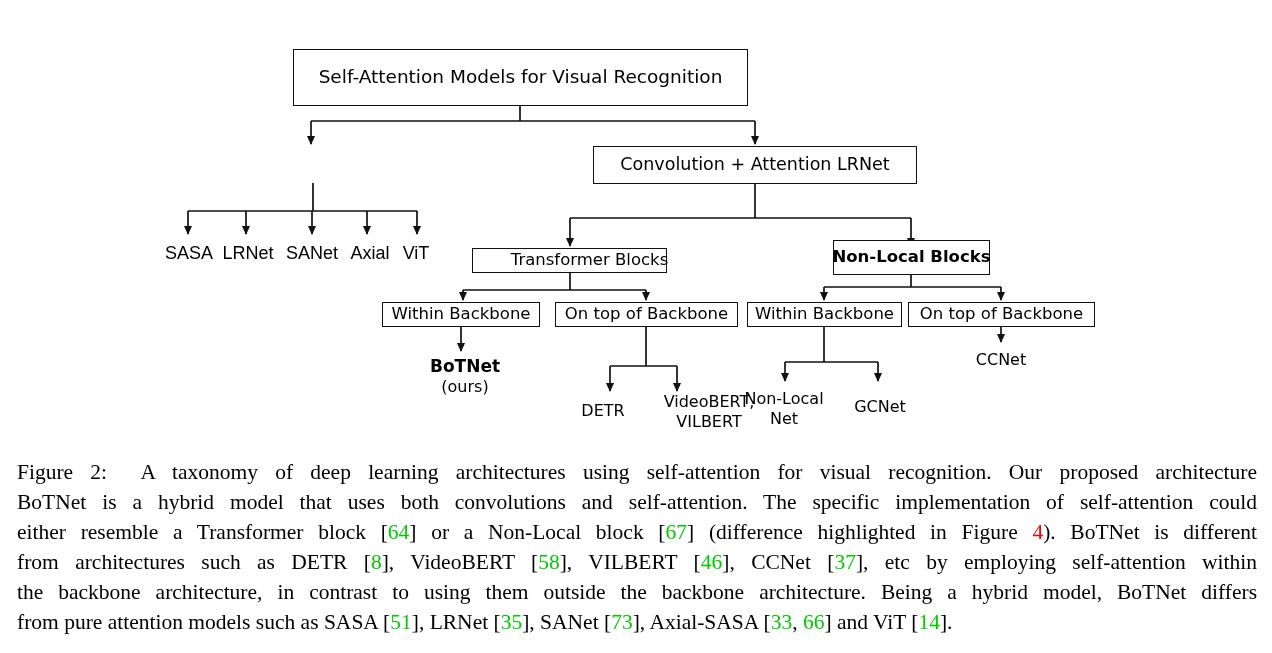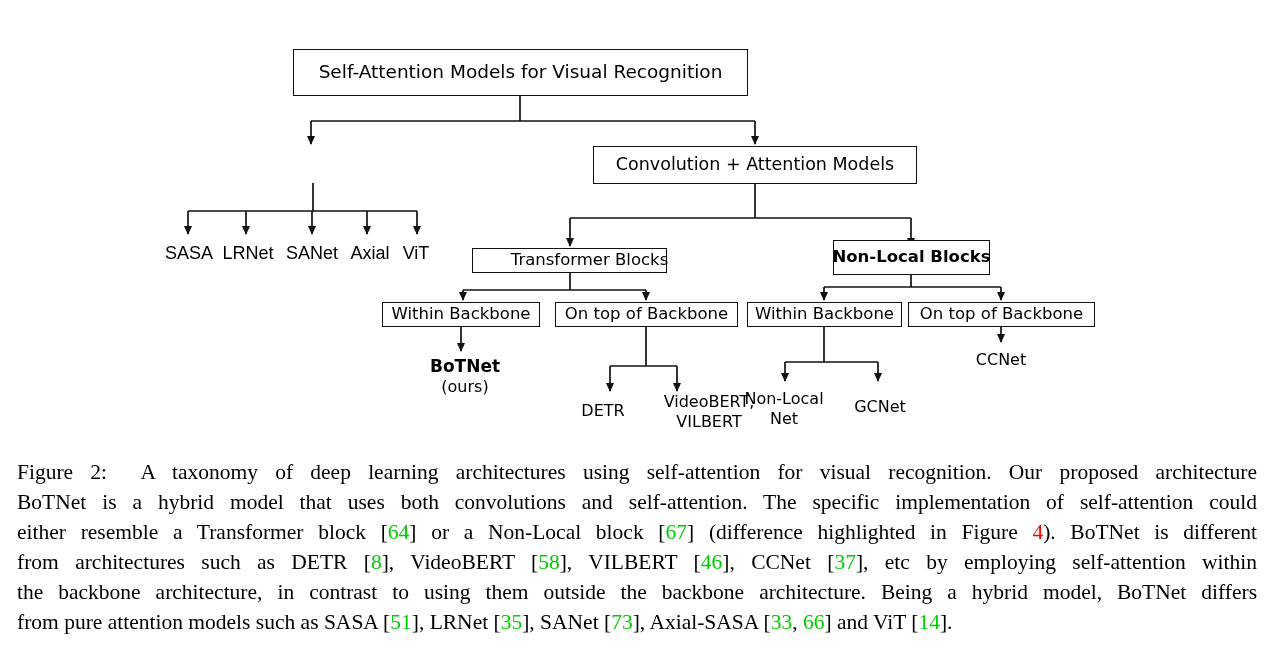--- a/index.html
+++ b/index.html
@@ -85,24 +85,24 @@
 
         <line x1="824" y1="327" x2="824" y2="362"></line>
         <line x1="785" y1="362" x2="878" y2="362"></line>
         <line x1="785" y1="362" x2="785" y2="381" marker-end="url(#arr)"></line>
         <line x1="878" y1="362" x2="878" y2="381" marker-end="url(#arr)"></line>
 
         <line x1="1001" y1="327" x2="1001" y2="342" marker-end="url(#arr)"></line>
       </g>
     </svg>
 
-    <div class="node lv1" style="left:293px; top:49px;  width:455px; height:47px;">Self-Attention Models for Visual Recognition</div>
+    <div class="node lv1" style="left:293px; top:49px;  width:455px; height:57px;">Self-Attention Models for Visual Recognition</div>
 
 
-    <div class="node lv2" style="left:593px; top:146px; width:324px; height:38px;">Convolution + Attention Models</div>
+    <div class="node lv2" style="left:593px; top:146px; width:324px; height:38px;">Convolution + Attention LRNet</div>
 
     <div class="node lv3" style="left:472px; top:248px; width:195px; height:25px;padding-left:40px;">Transformer Blocks</div>
 
     <div class="node lv3" style="left:833px; top:240px; width:157px; height:35px;font-weight:bold;">Non-Local Blocks</div>
 
     <div class="node lv3" style="left:382px; top:302px; width:158px; height:25px;">Within Backbone</div>
 
     <div class="node lv3" style="left:555px; top:302px; width:183px; height:25px;">On top of Backbone</div>
 
     <div class="node lv3" style="left:747px; top:302px; width:155px; height:25px;">Within Backbone</div>

